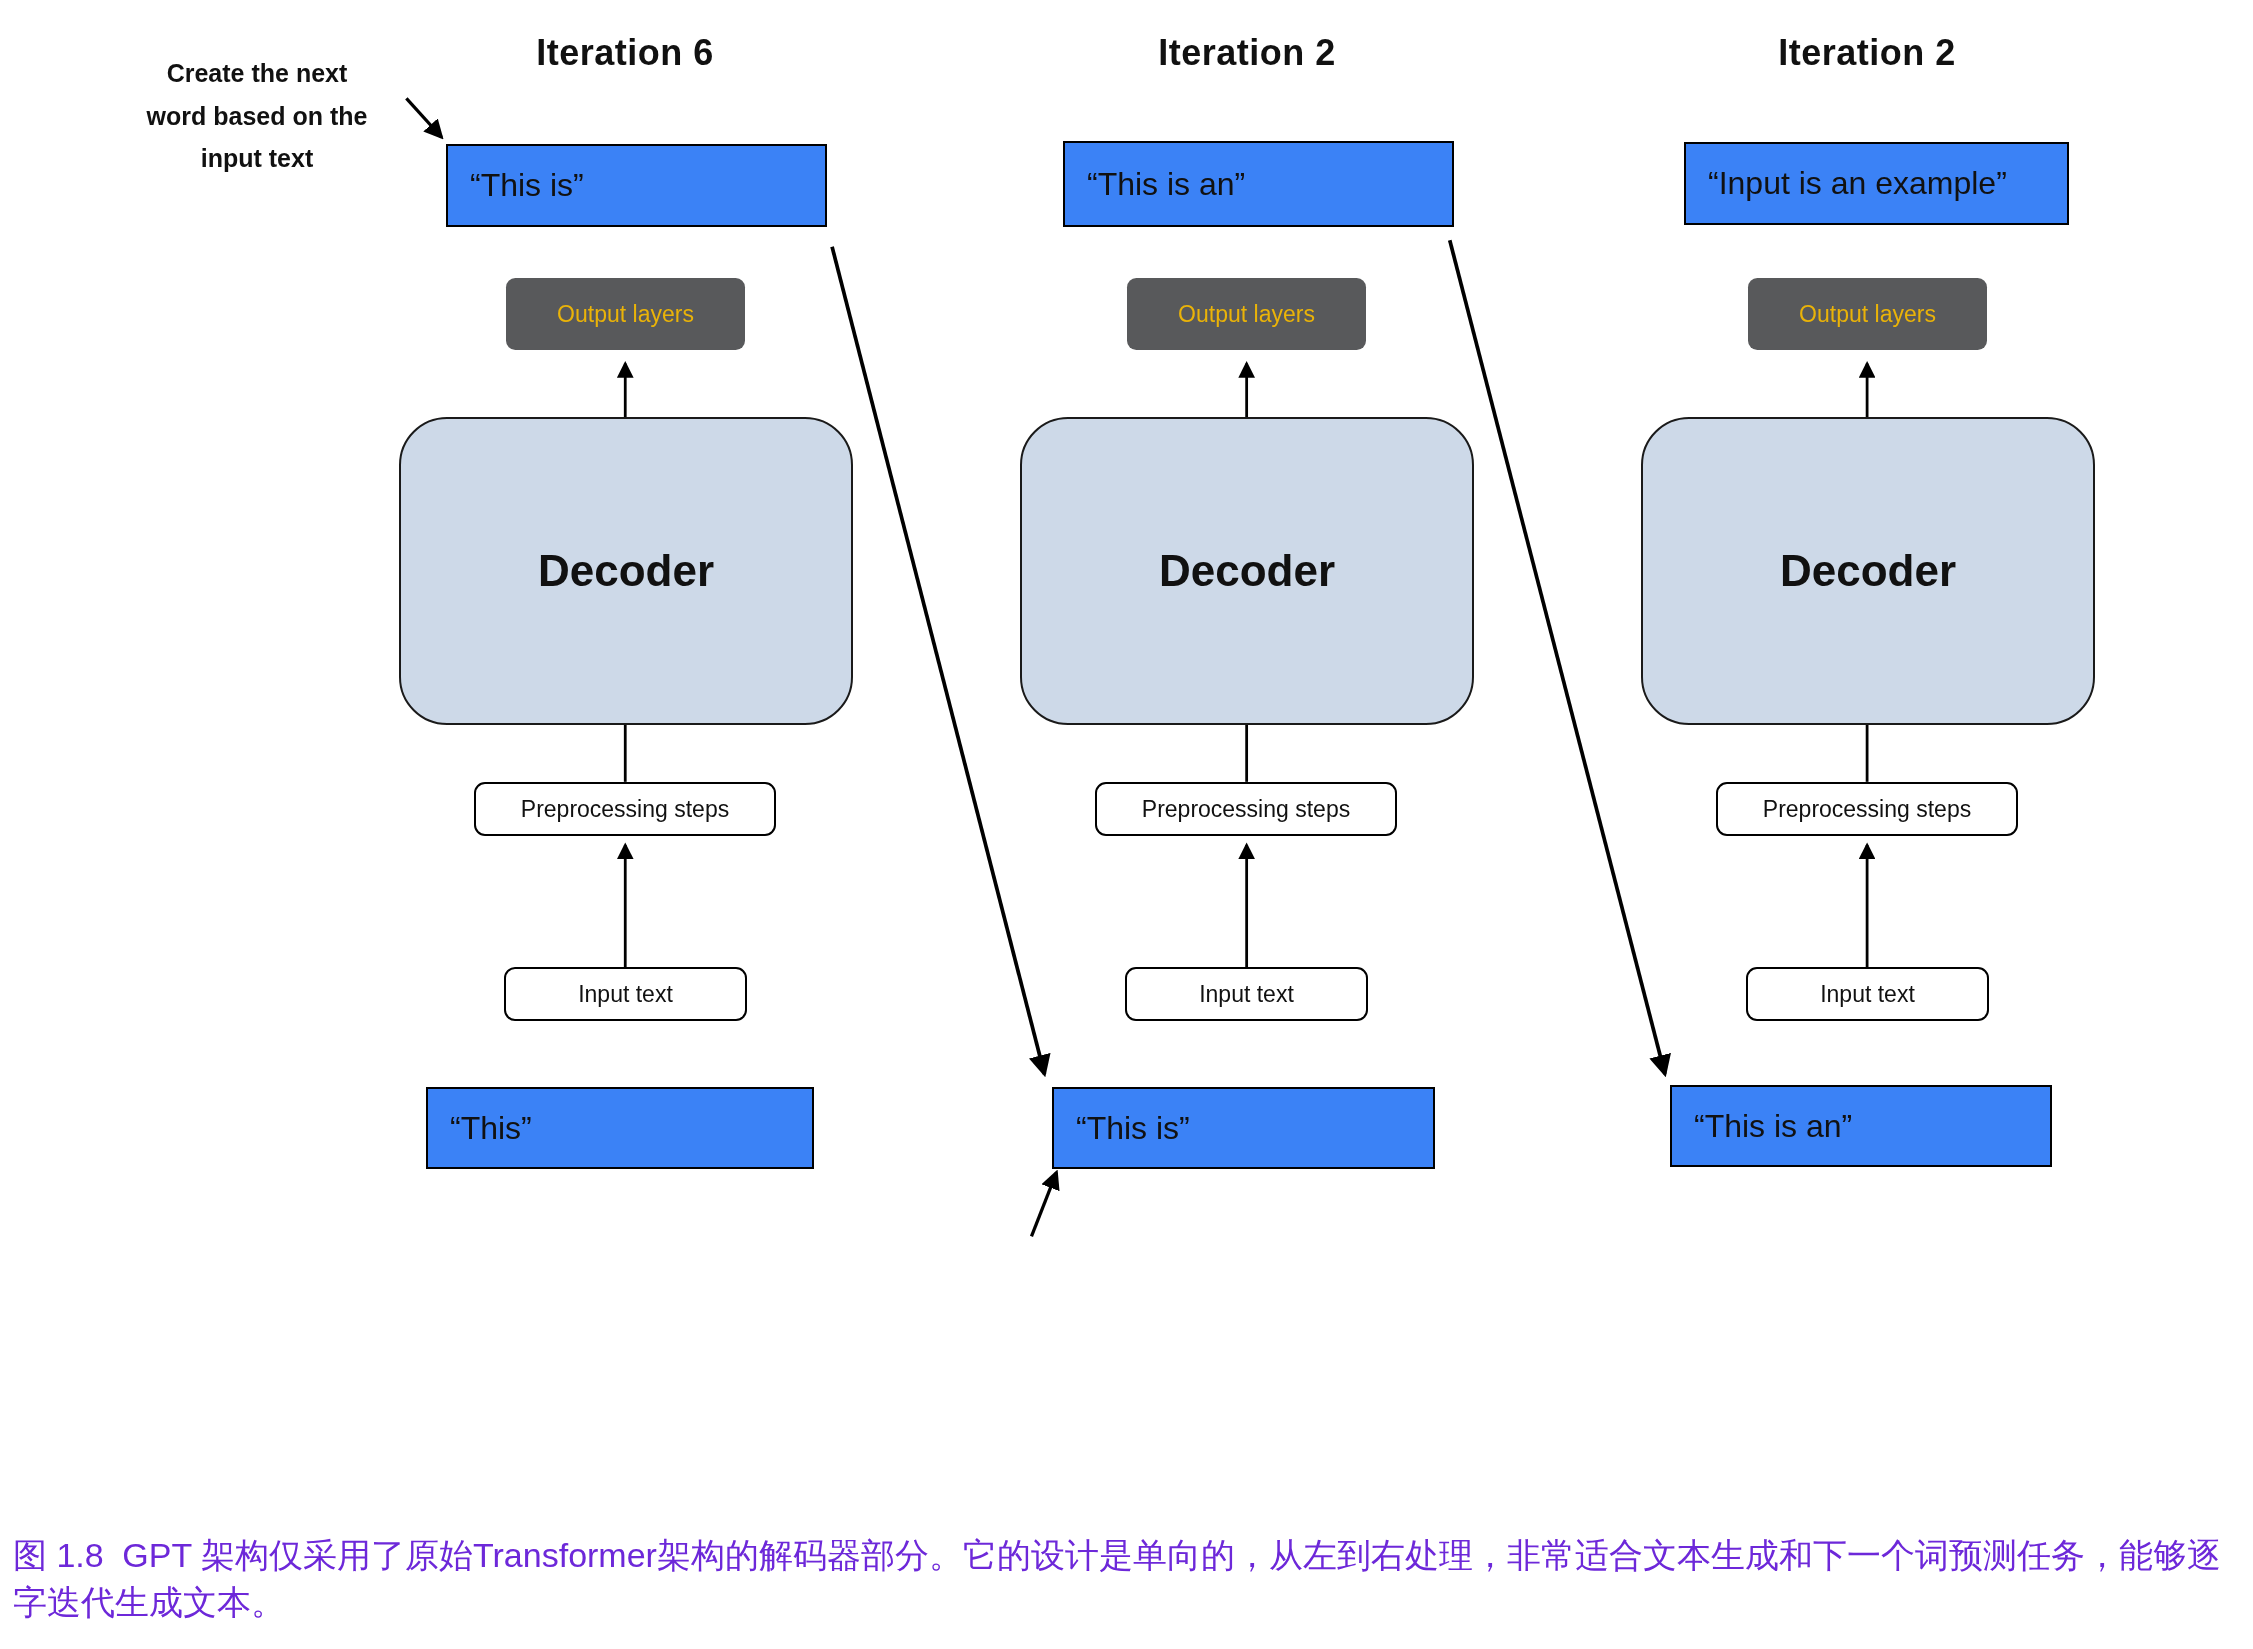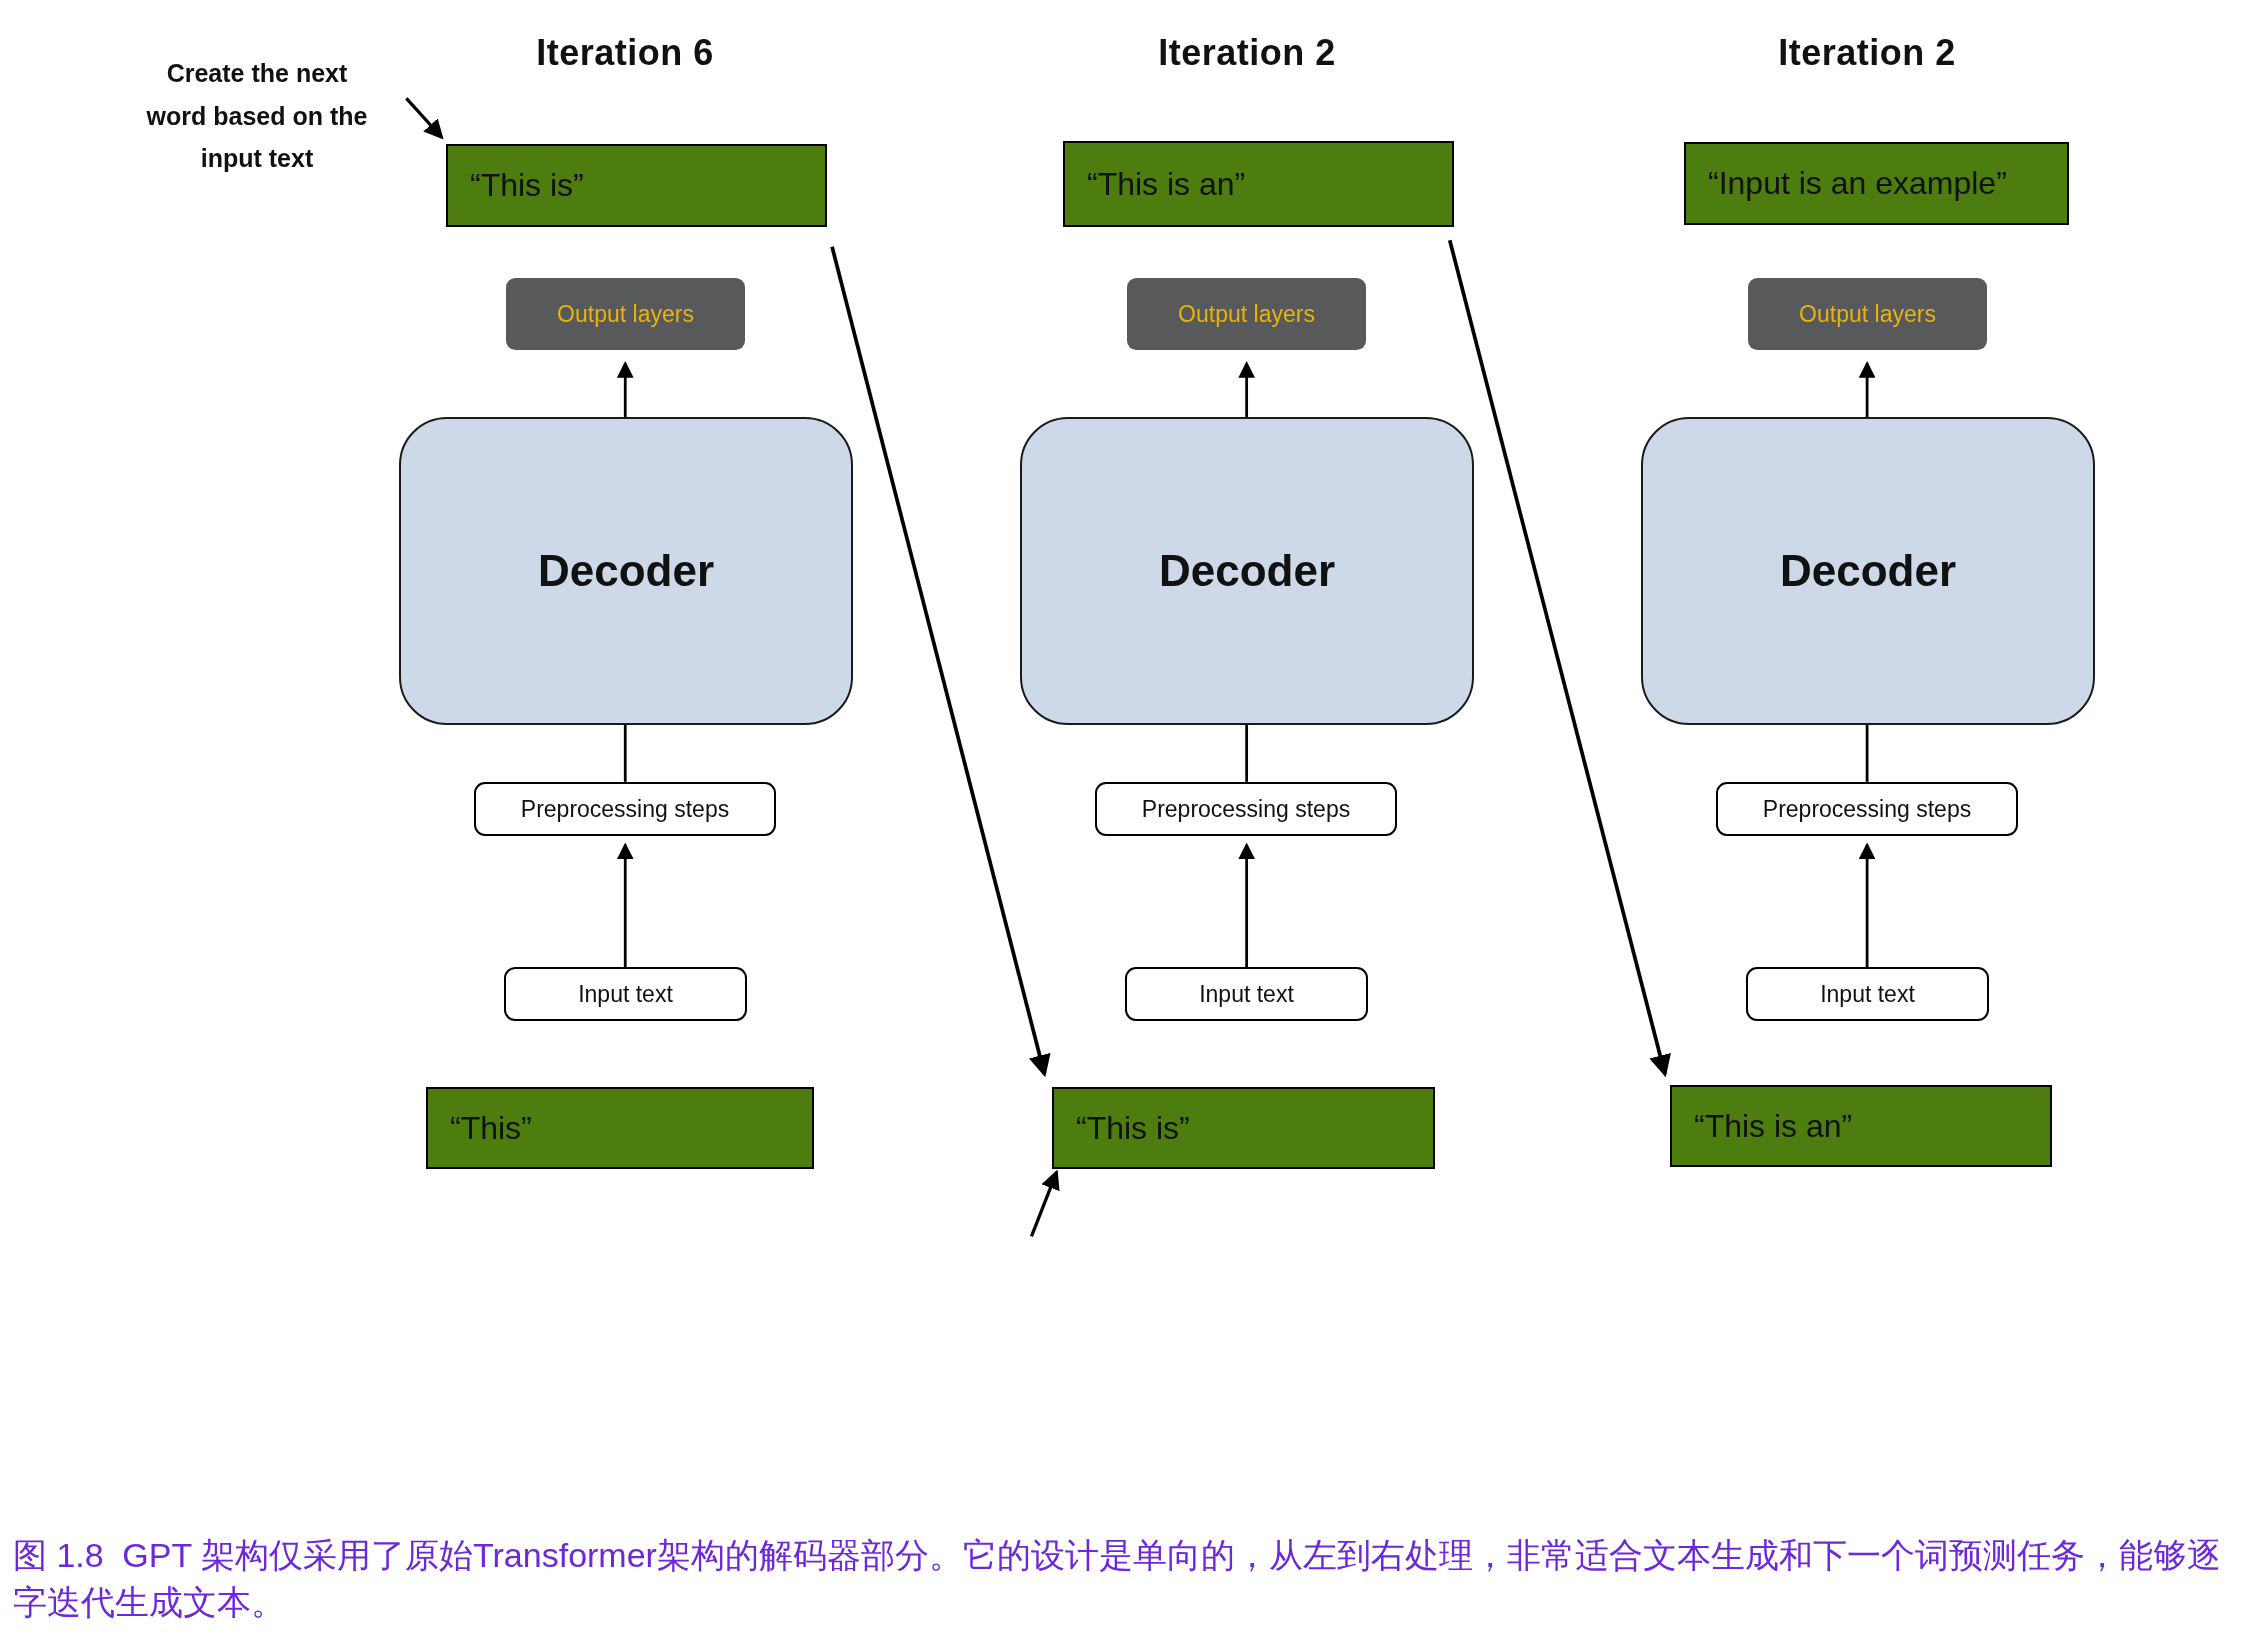--- a/index.html
+++ b/index.html
@@ -19,21 +19,21 @@
     text-align: center;
     font-size: 36px;
     font-weight: 700;
     letter-spacing: 0.5px;
   }
   .t1 { left: 430px; } .t2 { left: 1052px; } .t3 { left: 1672px; }
 
   .quote-box {
     position: absolute;
     border: 2.8px solid #000000;
-    background: #4d7c0f;
+    background: #3b82f6;
     display: flex;
     align-items: center;
     padding-left: 22px;
     box-sizing: border-box;
     font-size: 32px;
   }
   .tb1 { left: 446px;  top: 144px; width: 381px; height: 83px; }
   .tb2 { left: 1063px; top: 141px; width: 391px; height: 86px; }
   .tb3 { left: 1684px; top: 142px; width: 385px; height: 83px; }
   .bb1 { left: 426px;  top: 1087px; width: 388px; height: 82px; }

